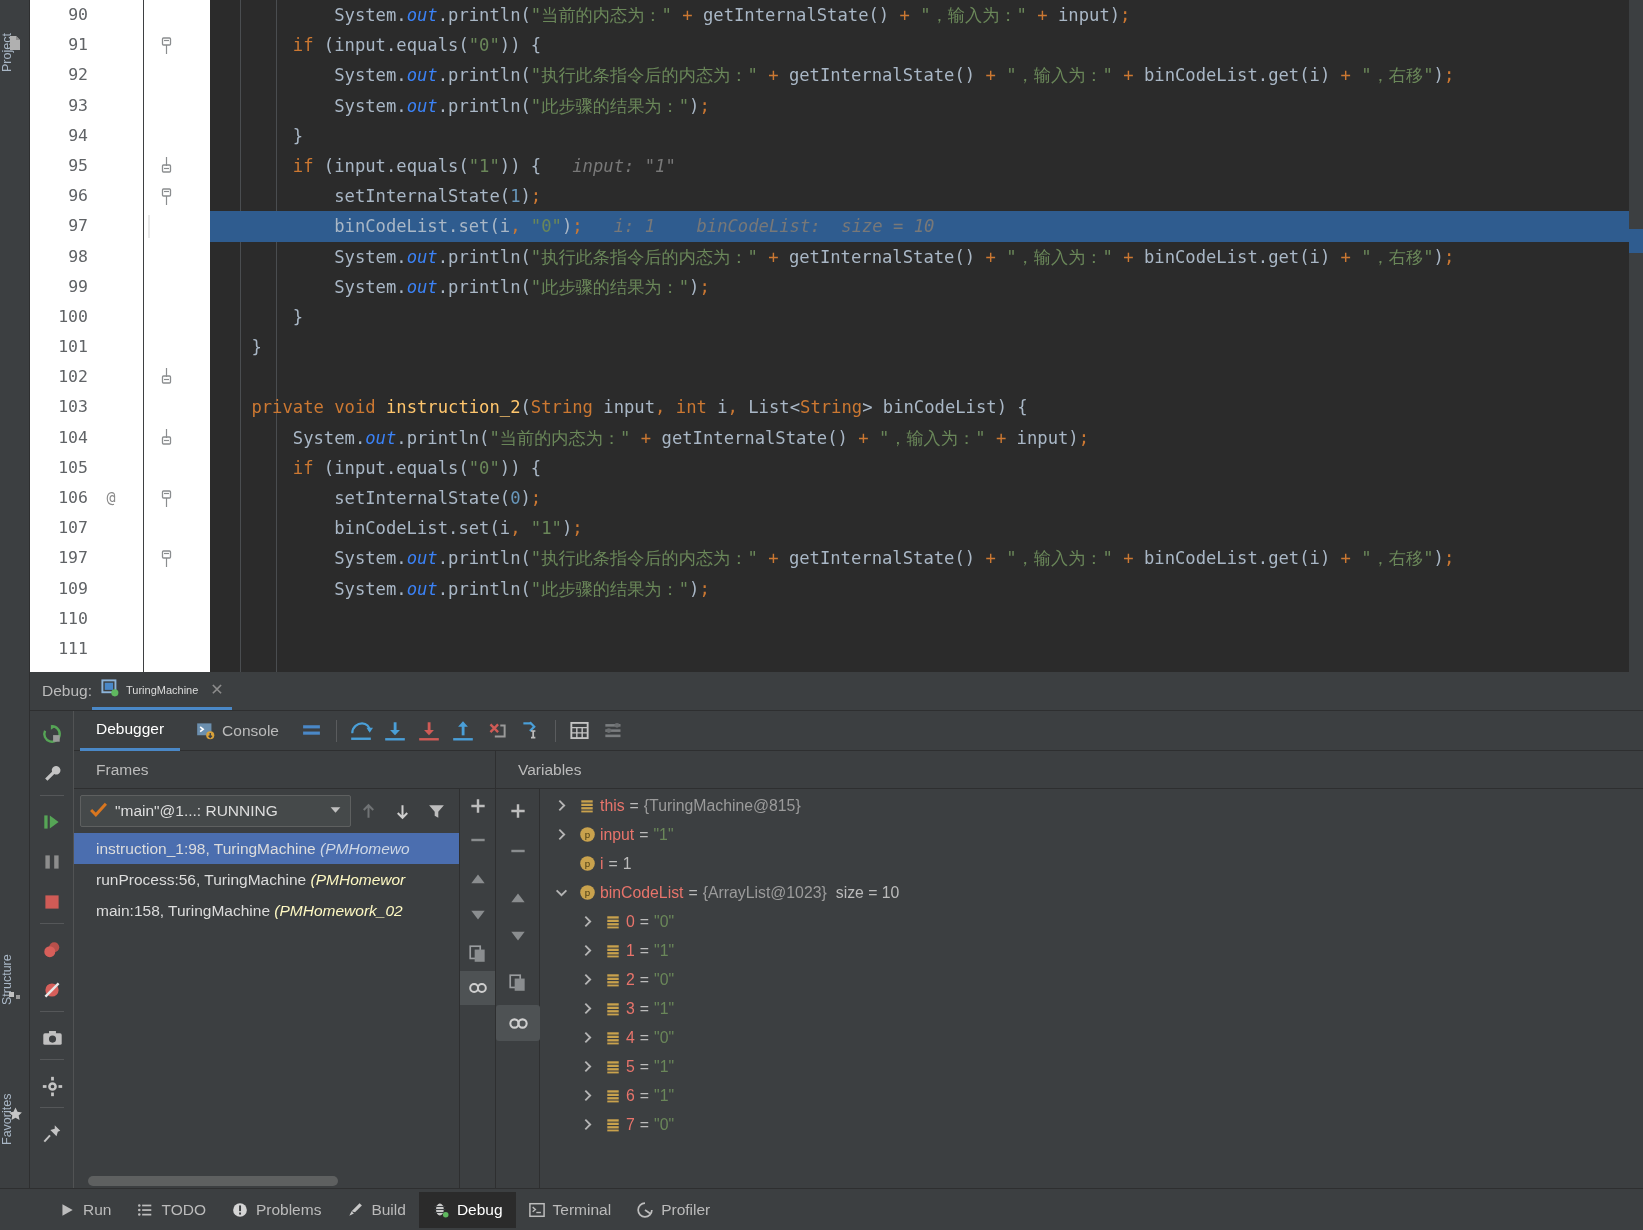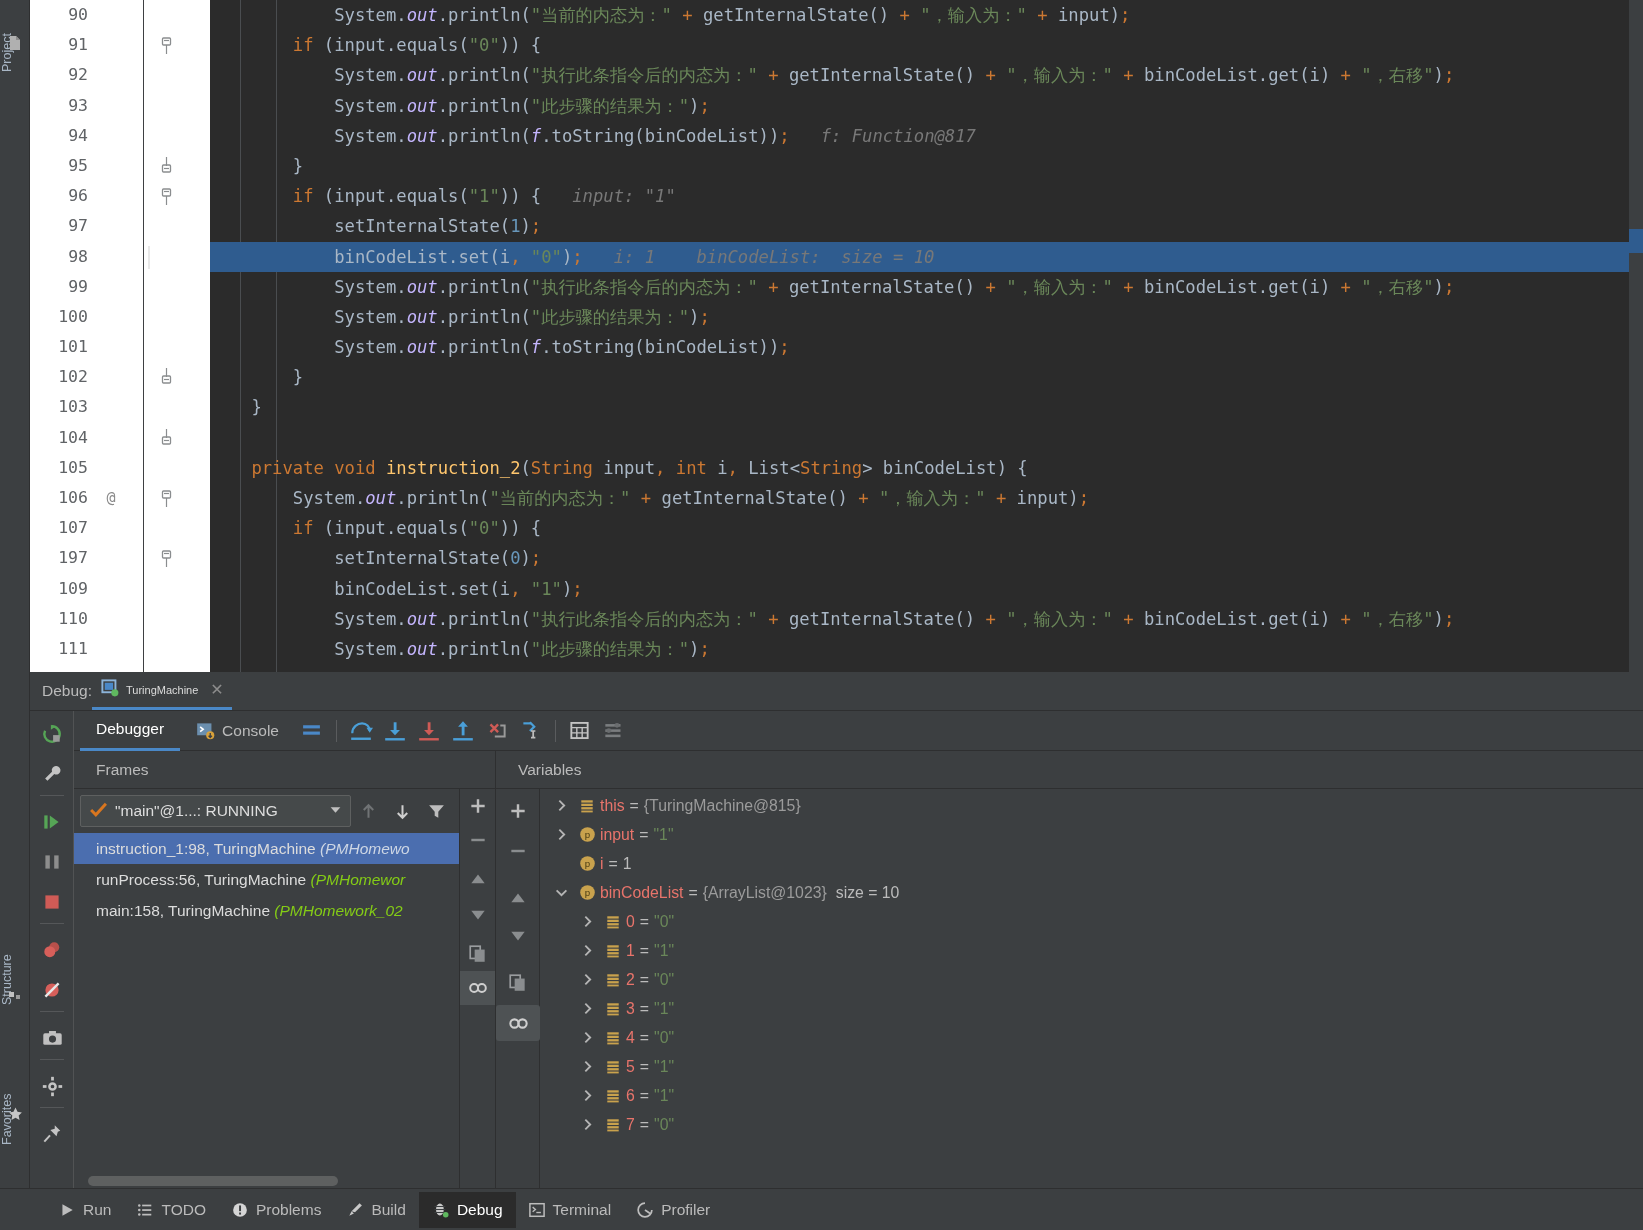--- a/index.html
+++ b/index.html
@@ -63,21 +63,21 @@
   .code-line.current { background: #2f5c8f; }
   .caret {
     position: absolute; left: -62px; top: 4px; width: 2px; height: 23px; background: #e8e8e8;
   }
   .indent-guide {
     position: absolute; top: 0; width: 1px; height: 100%; background: #4a4d50;
   }
   
   .kw   { color: #cc7832; }
   .str  { color: #6a8759; }
-  .fld  { color: #c4b5fd; font-style: italic; }
+  .fld  { color: #3b82f6; font-style: italic; }
   .num  { color: #6897bb; }
   .sem  { color: #cc7832; }
   .mth  { color: #ffc66d; }
   .ident{ color: #a9b7c6; }
   .hint { color: #787878; font-style: italic; }
 
   
   .right-mark { position: absolute; right: 0; top: 0; width: 14px; height: 100%; background: #3c3f41; }
   .mark-blue { position: absolute; right: 0; top: 229px; width: 14px; height: 24px; background: #2f5c8f; }
 
@@ -141,21 +141,21 @@
     display: flex; align-items: center; padding: 0 8px; border-radius: 2px;
   }
   .thread-combo .tc-txt { color: #dedede; font-size: 15.5px; margin-left: 7px; flex: 1; white-space: nowrap; overflow: hidden; }
   .fr-ic { width: 34px; height: 32px; display: flex; align-items: center; justify-content: center; }
 
   .frame-row {
     height: 31px; line-height: 31px; padding-left: 22px;
     color: #dcdcdc; font-size: 15.5px; white-space: nowrap; overflow: hidden;
   }
   .frame-row.sel { background: #4b6eaf; }
-  .frame-row .fr-sub { color: #84cc16; font-style: italic; }
+  .frame-row .fr-sub { color: #fef9c3; font-style: italic; }
   .frame-row.sel .fr-sub { color: #cdd6e4; }
 
   .frames-side {
     width: 36px; border-left: 1px solid #2e2f30; position: relative;
   }
   .fs-btn { width: 36px; height: 34px; display: flex; align-items: center; justify-content: center; }
 
   .hscroll-wrap { position: absolute; left: 0; right: 36px; bottom: 0; height: 14px; }
   .hscroll-thumb { position: absolute; left: 14px; top: 2px; width: 250px; height: 10px; background: #5e6060; border-radius: 5px; }
 
@@ -363,28 +363,26 @@
         </div>
     </div>
     <div class="code-area">
       <div class="indent-guide" style="left:30px;"></div>
       <div class="indent-guide" style="left:66px;"></div>
       <div id="code-rows">
           <div class="code-line">            <span class="ident">System</span>.<span class="fld">out</span>.<span class="ident">println</span>(<span class="str">"当前的内态为："</span> <span class="sem">+</span> <span class="ident">getInternalState</span>() <span class="sem">+</span> <span class="str">"，输入为："</span> <span class="sem">+</span> <span class="ident">input</span>)<span class="sem">;</span></div>
           <div class="code-line">        <span class="kw">if</span> (<span class="ident">input</span>.<span class="ident">equals</span>(<span class="str">"0"</span>)) {</div>
           <div class="code-line">            <span class="ident">System</span>.<span class="fld">out</span>.<span class="ident">println</span>(<span class="str">"执行此条指令后的内态为："</span> <span class="sem">+</span> <span class="ident">getInternalState</span>() <span class="sem">+</span> <span class="str">"，输入为："</span> <span class="sem">+</span> <span class="ident">binCodeList</span>.<span class="ident">get</span>(<span class="ident">i</span>) <span class="sem">+</span> <span class="str">"，右移"</span>)<span class="sem">;</span></div>
           <div class="code-line">            <span class="ident">System</span>.<span class="fld">out</span>.<span class="ident">println</span>(<span class="str">"此步骤的结果为："</span>)<span class="sem">;</span></div>
-          <div class="code-line">            <span class="ident">System</span>.<span class="fld">out</span>.<span class="ident">println</span>(<span class="fld">f</span>.<span class="ident">toString</span>(<span class="ident">binCodeList</span>))<span class="sem">;</span><span class="hint">   f: Function@817</span></div>
           <div class="code-line">        }</div>
           <div class="code-line">        <span class="kw">if</span> (<span class="ident">input</span>.<span class="ident">equals</span>(<span class="str">"1"</span>)) {<span class="hint">   input: "1"</span></div>
           <div class="code-line">            <span class="ident">setInternalState</span>(<span class="num">1</span>)<span class="sem">;</span></div>
           <div class="code-line current"><span class="caret"></span>            <span class="ident">binCodeList</span>.<span class="ident">set</span>(<span class="ident">i</span><span class="sem">,</span> <span class="str">"0"</span>)<span class="sem">;</span><span class="hint">   i: 1    binCodeList:  size = 10</span></div>
           <div class="code-line">            <span class="ident">System</span>.<span class="fld">out</span>.<span class="ident">println</span>(<span class="str">"执行此条指令后的内态为："</span> <span class="sem">+</span> <span class="ident">getInternalState</span>() <span class="sem">+</span> <span class="str">"，输入为："</span> <span class="sem">+</span> <span class="ident">binCodeList</span>.<span class="ident">get</span>(<span class="ident">i</span>) <span class="sem">+</span> <span class="str">"，右移"</span>)<span class="sem">;</span></div>
           <div class="code-line">            <span class="ident">System</span>.<span class="fld">out</span>.<span class="ident">println</span>(<span class="str">"此步骤的结果为："</span>)<span class="sem">;</span></div>
-          <div class="code-line">            <span class="ident">System</span>.<span class="fld">out</span>.<span class="ident">println</span>(<span class="fld">f</span>.<span class="ident">toString</span>(<span class="ident">binCodeList</span>))<span class="sem">;</span></div>
           <div class="code-line">        }</div>
           <div class="code-line">    }</div>
           <div class="code-line"></div>
           <div class="code-line">    <span class="kw">private</span> <span class="kw">void</span> <span class="mth">instruction_2</span>(<span class="kw">String</span> <span class="ident">input</span><span class="sem">,</span> <span class="kw">int</span> <span class="ident">i</span><span class="sem">,</span> <span class="ident">List</span>&lt;<span class="kw">String</span>&gt; <span class="ident">binCodeList</span>) {</div>
           <div class="code-line">        <span class="ident">System</span>.<span class="fld">out</span>.<span class="ident">println</span>(<span class="str">"当前的内态为："</span> <span class="sem">+</span> <span class="ident">getInternalState</span>() <span class="sem">+</span> <span class="str">"，输入为："</span> <span class="sem">+</span> <span class="ident">input</span>)<span class="sem">;</span></div>
           <div class="code-line">        <span class="kw">if</span> (<span class="ident">input</span>.<span class="ident">equals</span>(<span class="str">"0"</span>)) {</div>
           <div class="code-line">            <span class="ident">setInternalState</span>(<span class="num">0</span>)<span class="sem">;</span></div>
           <div class="code-line">            <span class="ident">binCodeList</span>.<span class="ident">set</span>(<span class="ident">i</span><span class="sem">,</span> <span class="str">"1"</span>)<span class="sem">;</span></div>
           <div class="code-line">            <span class="ident">System</span>.<span class="fld">out</span>.<span class="ident">println</span>(<span class="str">"执行此条指令后的内态为："</span> <span class="sem">+</span> <span class="ident">getInternalState</span>() <span class="sem">+</span> <span class="str">"，输入为："</span> <span class="sem">+</span> <span class="ident">binCodeList</span>.<span class="ident">get</span>(<span class="ident">i</span>) <span class="sem">+</span> <span class="str">"，右移"</span>)<span class="sem">;</span></div>
           <div class="code-line">            <span class="ident">System</span>.<span class="fld">out</span>.<span class="ident">println</span>(<span class="str">"此步骤的结果为："</span>)<span class="sem">;</span></div>

